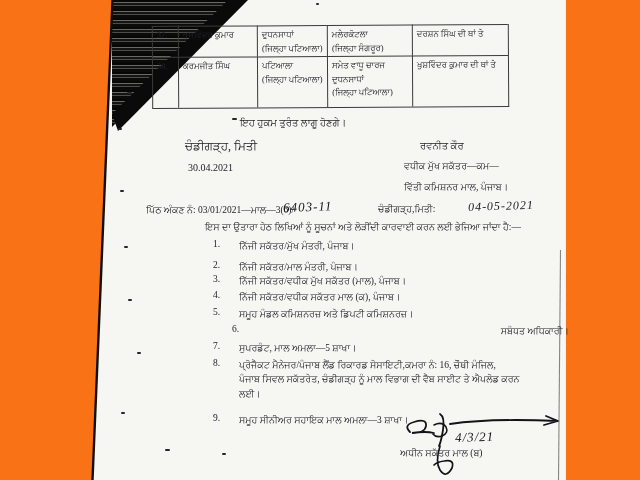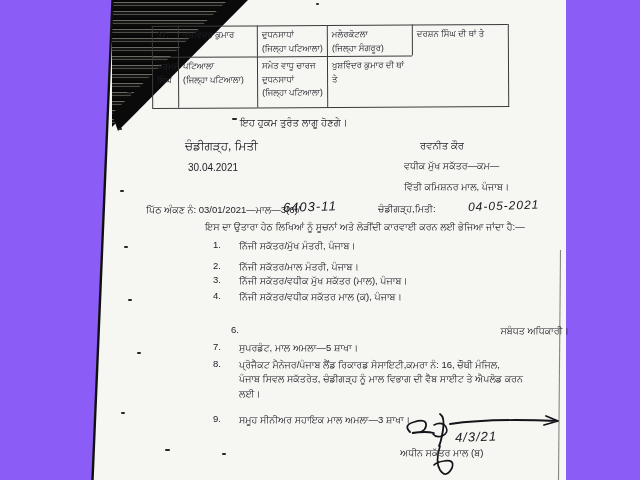--- a/index.html
+++ b/index.html
@@ -1,19 +1,19 @@
 <!DOCTYPE html>
 <html><head>
 <meta charset="utf-8">
 <style>
   html,body{margin:0;padding:0;}
   #canvas{
     position:relative;width:640px;height:480px;overflow:hidden;
-    background:#8b5cf6;
-    font-family:Liberation Sans, sans-serif;
+    background:#f97316;
+    font-family:Liberation Serif, serif;
     color:#23232a;
   }
   .abs{position:absolute;}
   .page{
     position:absolute;inset:0;background:#f6f6f3;
     clip-path:polygon(112px 0,566px 0,566px 480px,92px 480px);
   }
   .corner-noise{
     position:absolute;inset:0;
     clip-path:polygon(112px 0,239px 0,112px 127px);
@@ -66,20 +66,21 @@
   </svg>
 
   <div class="ttable">
     <div class="c">37.</div>
     <div class="c">ਖੁਸ਼ਵਿੰਦਰ ਕੁਮਾਰ</div>
     <div class="c">ਦੁਧਨਸਾਧਾਂ
 (ਜਿਲ੍ਹਾ ਪਟਿਆਲਾ) ·</div>
     <div class="c">ਮਲੇਰਕੋਟਲਾ
 (ਜਿਲ੍ਹਾ ਸੰਗਰੂਰ)</div>
     <div class="c">ਦਰਸ਼ਨ ਸਿੰਘ ਦੀ ਥਾਂ ਤੇ</div>
+    <div class="c">38.</div>
     <div class="c">ਕਰਮਜੀਤ ਸਿੰਘ</div>
     <div class="c">ਪਟਿਆਲਾ
 (ਜਿਲ੍ਹਾ ਪਟਿਆਲਾ)</div>
     <div class="c">ਸਮੇਤ ਵਾਧੂ ਚਾਰਜ
 ਦੁਧਨਸਾਧਾਂ
 (ਜਿਲ੍ਹਾ ਪਟਿਆਲਾ)</div>
     <div class="c">ਖੁਸ਼ਵਿੰਦਰ ਕੁਮਾਰ ਦੀ ਥਾਂ ਤੇ</div>
   </div>
 
   <div class="txt" style="left:240px;top:115px;font-size:10px;">ਇਹ ਹੁਕਮ ਤੁਰੰਤ ਲਾਗੂ ਹੋਣਗੇ।</div>
@@ -101,20 +102,23 @@
     <span class="list-no">1.</span><span class="list-text">ਨਿੱਜੀ ਸਕੱਤਰ/ਮੁੱਖ ਮੰਤਰੀ, ਪੰਜਾਬ।</span>
   </div>
   <div class="list-row" style="top:260px;">
     <span class="list-no">2.</span><span class="list-text">ਨਿੱਜੀ ਸਕੱਤਰ/ਮਾਲ ਮੰਤਰੀ, ਪੰਜਾਬ।</span>
   </div>
   <div class="list-row" style="top:274px;">
     <span class="list-no">3.</span><span class="list-text">ਨਿੱਜੀ ਸਕੱਤਰ/ਵਧੀਕ ਮੁੱਖ ਸਕੱਤਰ (ਮਾਲ), ਪੰਜਾਬ।</span>
   </div>
   <div class="list-row" style="top:290px;">
     <span class="list-no">4.</span><span class="list-text">ਨਿੱਜੀ ਸਕੱਤਰ/ਵਧੀਕ ਸਕੱਤਰ ਮਾਲ (ਕ), ਪੰਜਾਬ।</span>
+  </div>
+  <div class="list-row" style="top:307px;">
+    <span class="list-no">5.</span><span class="list-text">ਸਮੂਹ ਮੰਡਲ ਕਮਿਸ਼ਨਰਜ਼ ਅਤੇ ਡਿਪਟੀ ਕਮਿਸ਼ਨਰਜ਼।</span>
   </div>
   <div class="list-row" style="top:324px;text-align:right;">
     <span class="list-no">6.</span><span class="list-text">ਸਬੰਧਤ ਅਧਿਕਾਰੀ।</span>
   </div>
   <div class="list-row" style="top:341px;">
     <span class="list-no">7.</span><span class="list-text">ਸੁਪਰਡੰਟ, ਮਾਲ ਅਮਲਾ—5 ਸ਼ਾਖਾ।</span>
   </div>
   <div class="list-row" style="top:358px;">
     <span class="list-no">8.</span><span class="list-text">ਪ੍ਰੋਜੈਕਟ ਮੈਨੇਜਰ/ਪੰਜਾਬ ਲੈਂਡ ਰਿਕਾਰਡ ਸੋਸਾਇਟੀ,ਕਮਰਾ ਨੰ: 16, ਚੌਥੀ ਮੰਜਿਲ,
 ਪੰਜਾਬ ਸਿਵਲ ਸਕੱਤਰੇਤ, ਚੰਡੀਗੜ੍ਹ ਨੂੰ ਮਾਲ ਵਿਭਾਗ ਦੀ ਵੈਬ ਸਾਈਟ ਤੇ ਐਪਲੋਡ ਕਰਨ

